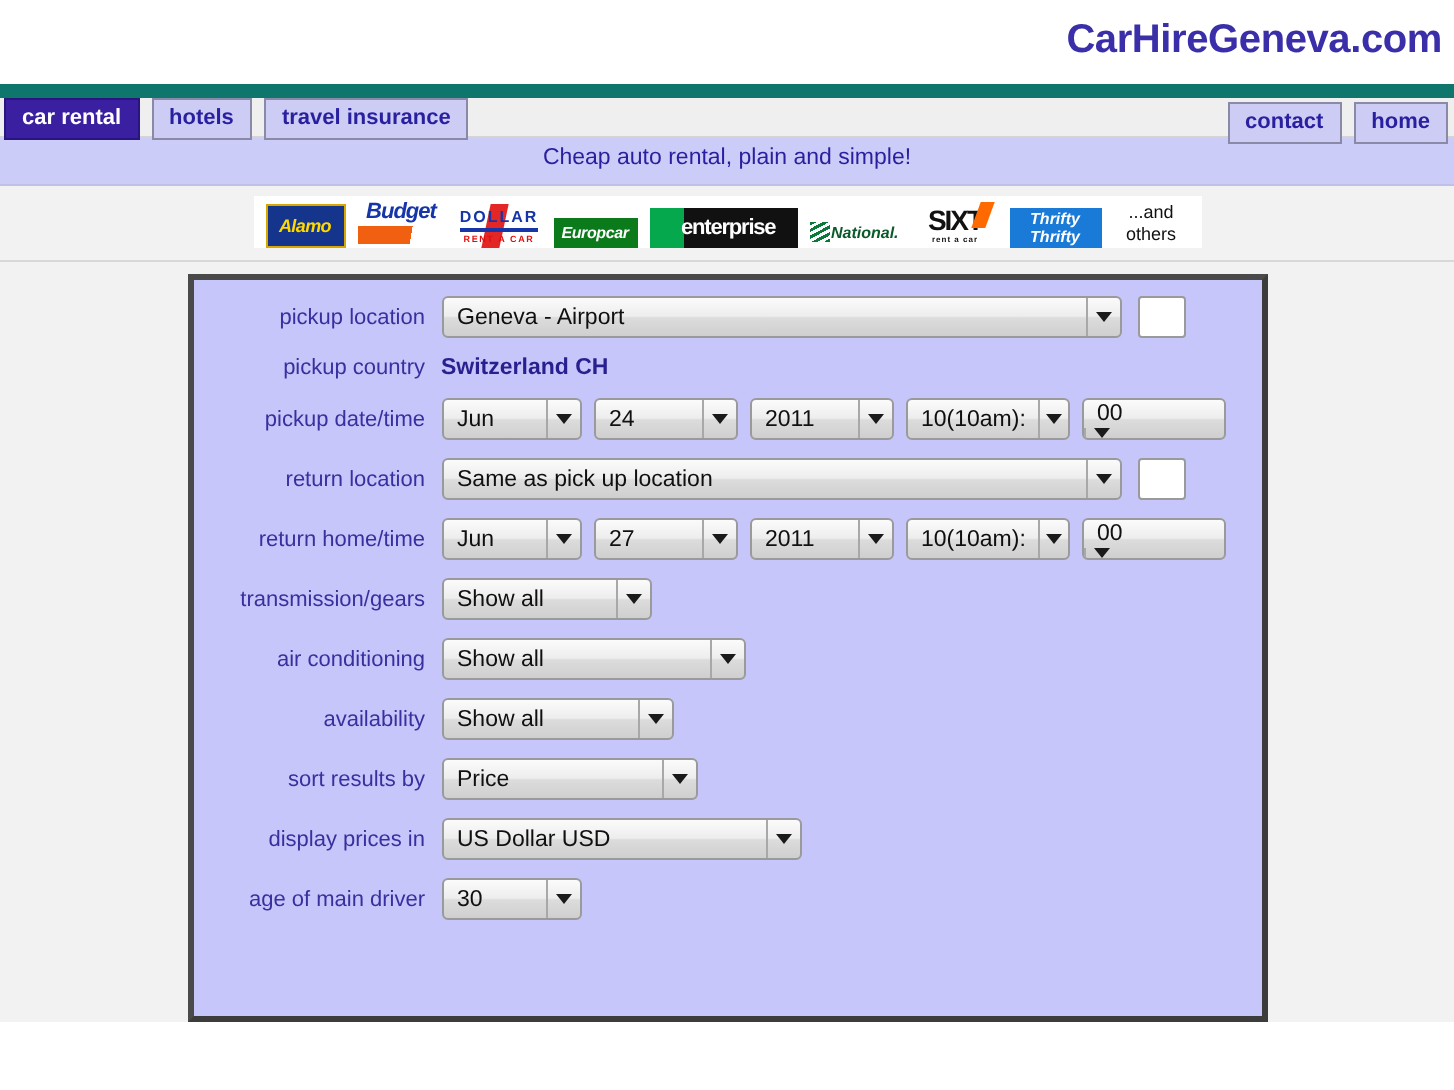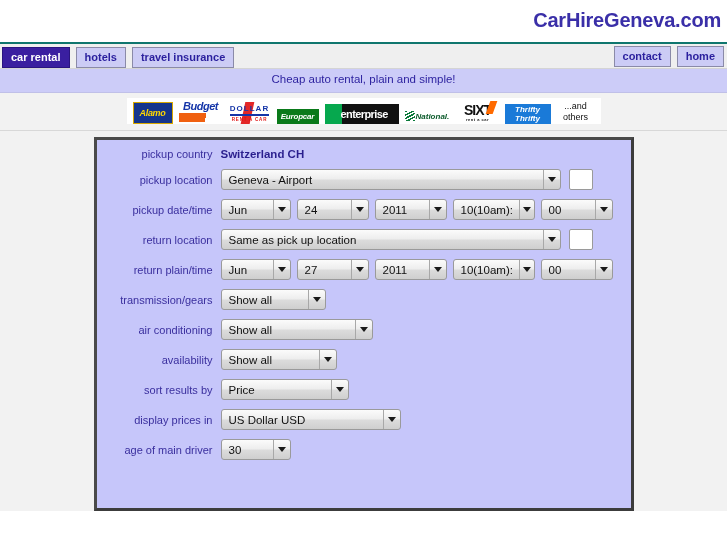--- a/index.html
+++ b/index.html
@@ -25,24 +25,24 @@
     font-weight: bold;
     color: #3a2fa8;
     letter-spacing: -0.2px;
     white-space: nowrap;
   }
 
   
   .navbar {
     height: 27px;
     background: #efefef;
-    border-top: 2px solid #0f766e;
+    border-top: 7px solid #0f766e;
     border-bottom: 1px solid #d4d4d4;
     display: flex;
-    align-items: flex-end;
+    align-items: flex-start;
     padding: 0 2px;
     position: relative;
   }
   .nav-left { display: flex; align-items: center; gap: 6px; }
   .nav-right {
     position: absolute; right: 3px; top: 2px;
     display: flex; align-items: center; gap: 6px;
   }
   .navbtn {
     display: inline-block;
@@ -270,21 +270,21 @@
     width: 0; height: 0;
     border-left: 4px solid transparent;
     border-right: 4px solid transparent;
     border-top: 5px solid #1a1a1a;
   }
   .sel.w-loc { width: 340px; }
   .sel.w-mon { width: 70px; }
   .sel.w-day { width: 72px; }
   .sel.w-yr  { width: 72px; }
   .sel.w-hr  { width: 82px; text-align: right; }
-  .sel.w-min { width: 72px; }
+  .sel.w-min { width: 72px; flex-direction: column; }
   .sel.w-sm  { width: 105px; }
   .sel.w-md  { width: 152px; }
   .sel.w-sa  { width: 116px; }
   .sel.w-sort{ width: 128px; }
   .sel.w-cur { width: 180px; }
   .sel.w-age { width: 70px; }
   .gap { width: 6px; }
 
   .tinybox {
     width: 24px; height: 21px;
@@ -359,36 +359,36 @@
       <div>...and</div>
       <div>others</div>
     </div>
   </div>
 </div>
 
 <div class="panel-area">
   <div class="panel">
 
     <div class="row">
-      <div class="lbl">pickup country</div>
-      <div class="strongval">Switzerland CH</div>
-    </div>
-
-    <div class="row">
       <div class="lbl">pickup location</div>
       <div class="sel w-loc">
         <span class="selval">Geneva - Airport</span>
         <span class="selarrow">
             <i class="caret"></i>
           </span>
       </div>
       <div class="tinybox"></div>
     </div>
 
     <div class="row">
+      <div class="lbl">pickup country</div>
+      <div class="strongval">Switzerland CH</div>
+    </div>
+
+    <div class="row">
       <div class="lbl">pickup date/time</div>
       <div class="sel w-mon">
         <span class="selval">Jun</span>
         <span class="selarrow">
             <i class="caret"></i>
           </span>
       </div>
       <div class="gap"></div>
       <div class="sel w-day">
         <span class="selval">24</span>
@@ -424,21 +424,21 @@
       <div class="sel w-loc">
         <span class="selval">Same as pick up location</span>
         <span class="selarrow">
             <i class="caret"></i>
           </span>
       </div>
       <div class="tinybox"></div>
     </div>
 
     <div class="row">
-      <div class="lbl">return plain/time</div>
+      <div class="lbl">return home/time</div>
       <div class="sel w-mon">
         <span class="selval">Jun</span>
         <span class="selarrow">
             <i class="caret"></i>
           </span>
       </div>
       <div class="gap"></div>
       <div class="sel w-day">
         <span class="selval">27</span>
         <span class="selarrow">

